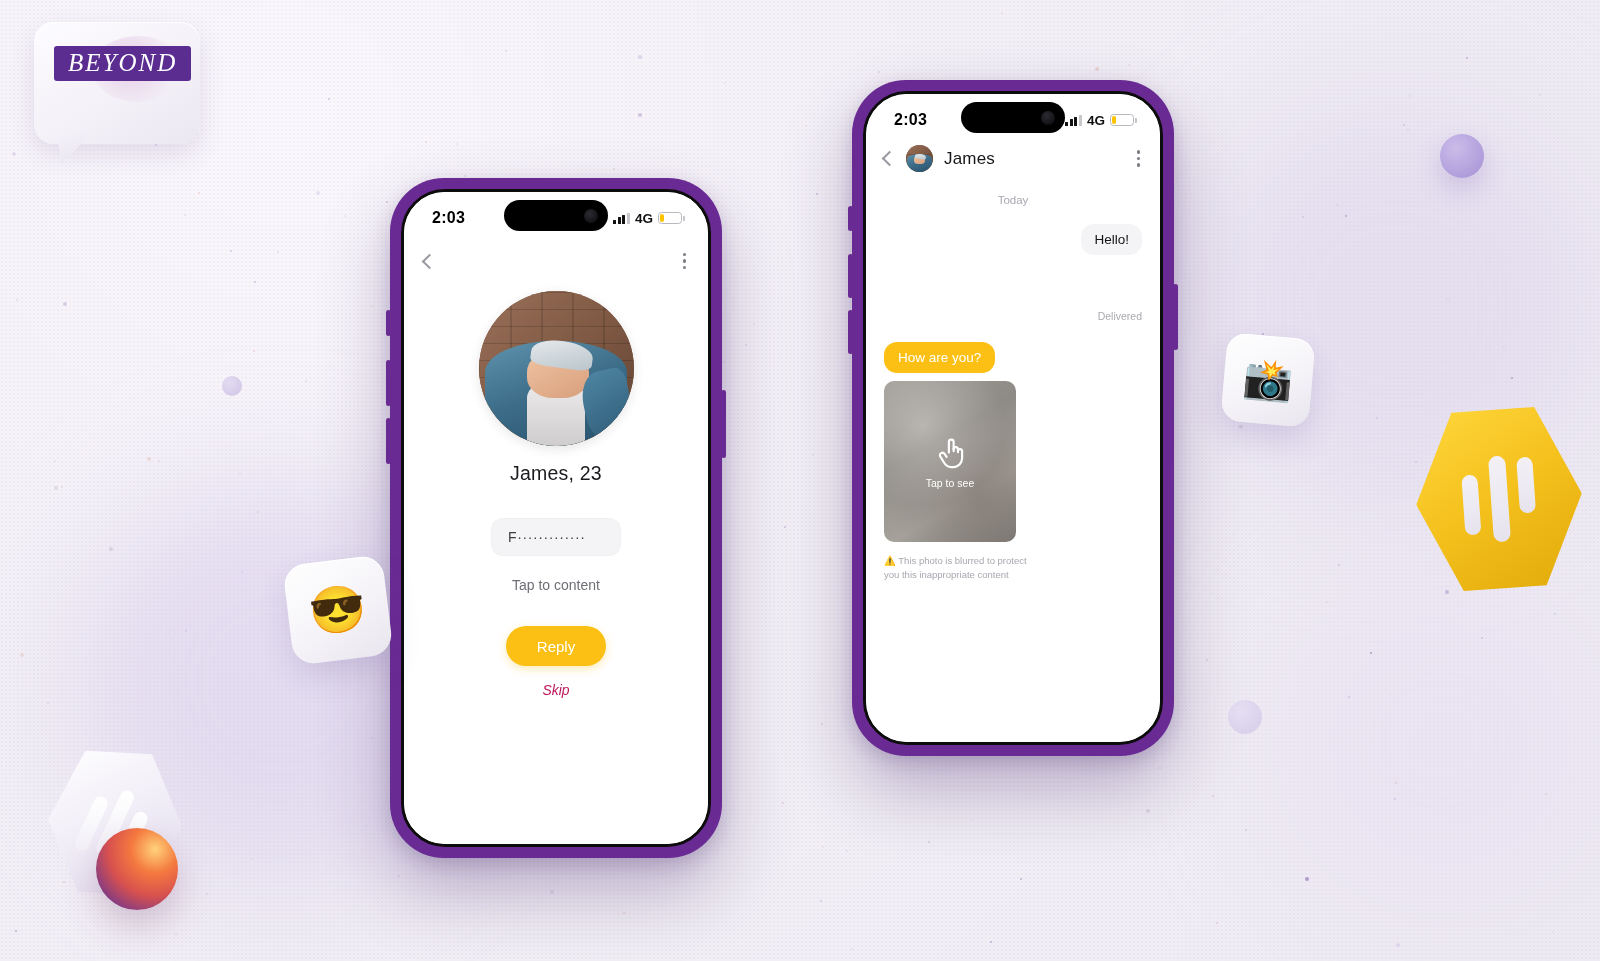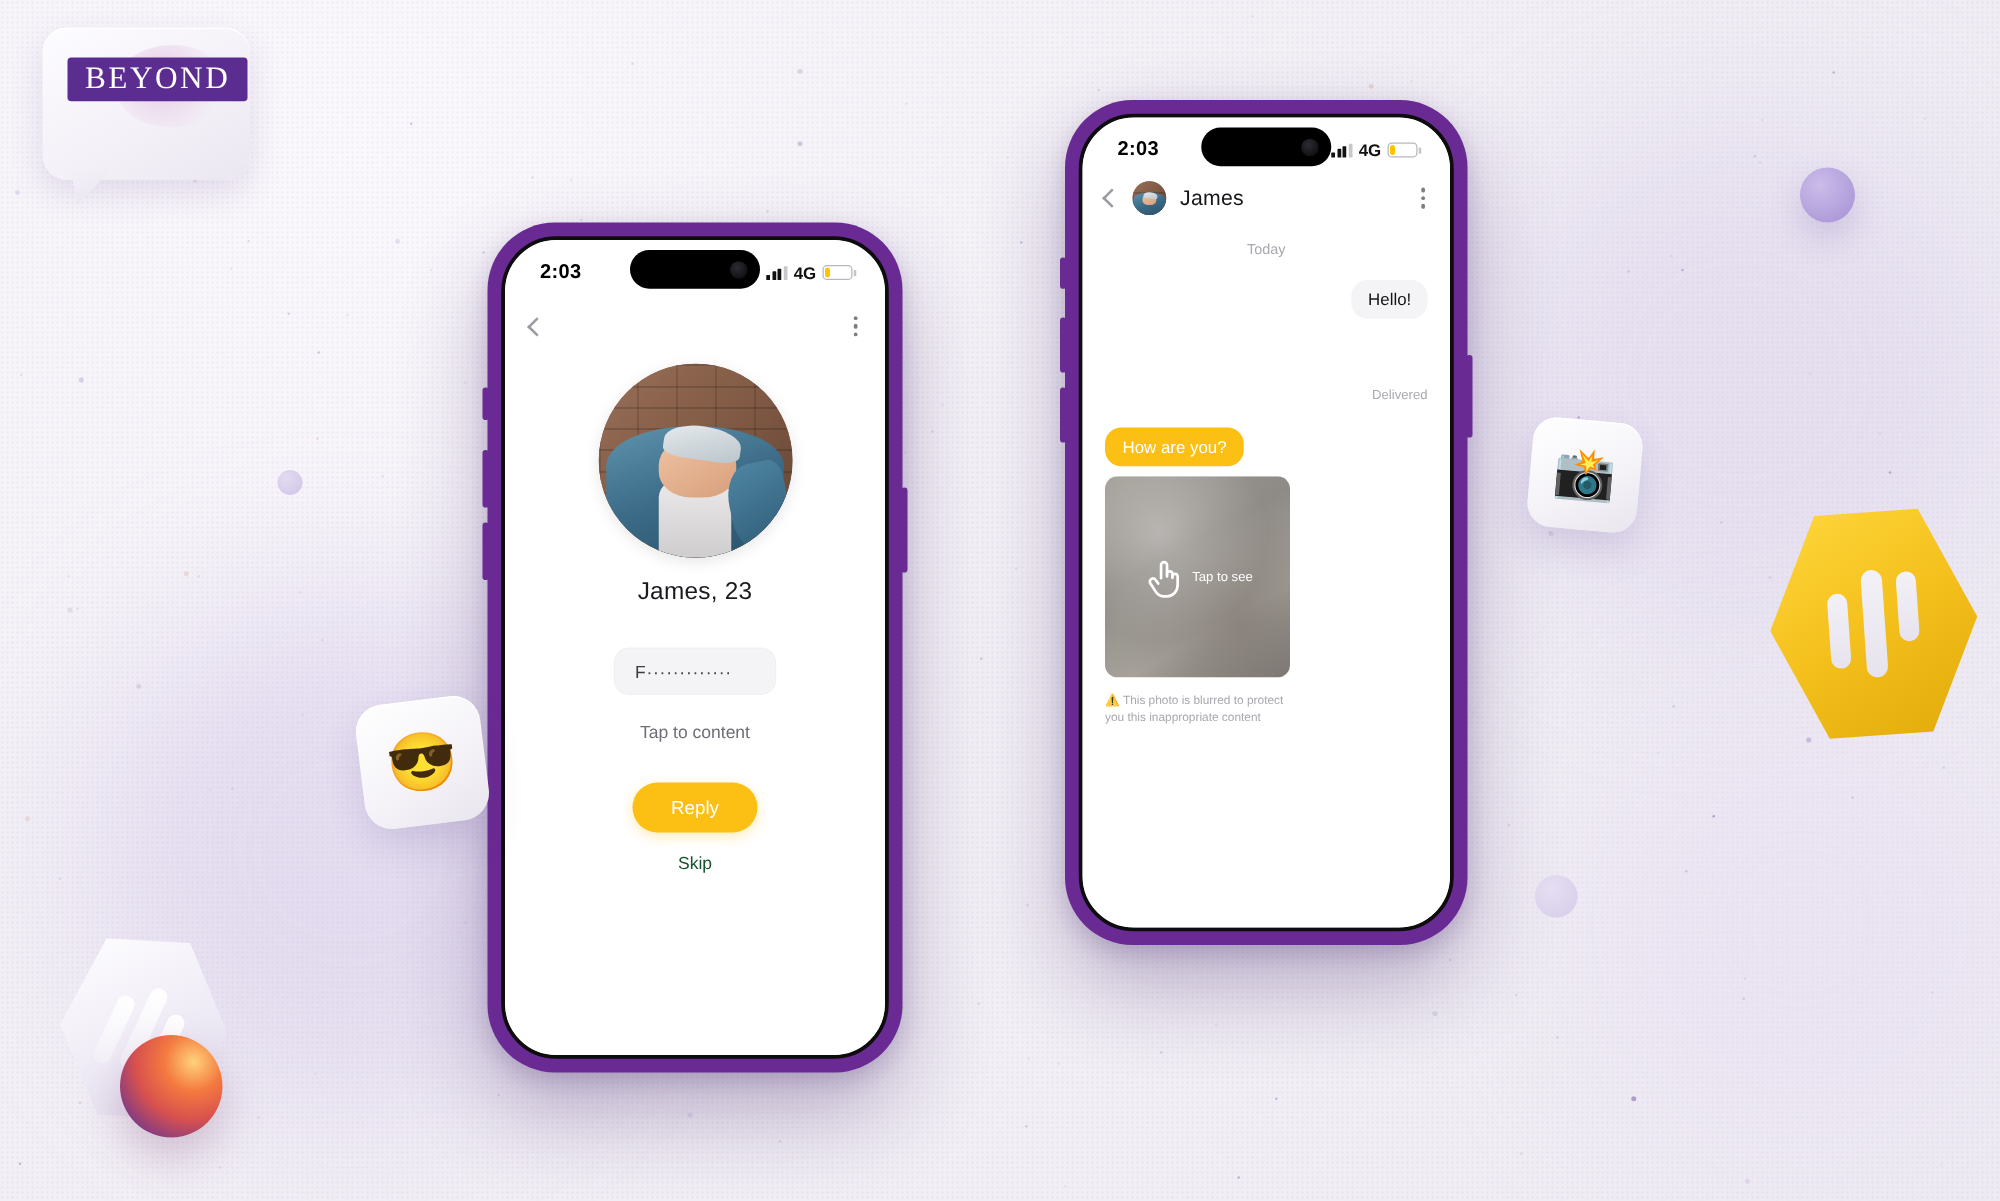--- a/index.html
+++ b/index.html
@@ -64,20 +64,21 @@
   }
   .logo-beyond {
     position: absolute; left: 20px; top: 24px;
     background: #5b2d91;
     color: #ffffff;
     font-family: "Liberation Serif", serif;
     font-size: 25px;
     letter-spacing: 2px;
     padding: 3px 14px 4px;
     border-radius: 3px;
+    font-style: italic;
   }
   .logo-script {
     position: absolute; left: 26px; top: 62px;
     color: #5b2d91;
     font-family: "DejaVu Serif", serif;
     font-style: italic;
     font-size: 27px;
     letter-spacing: .5px;
   }
 
@@ -194,21 +195,21 @@
   .warn-ic { font-size: 11px; }
 
   .reply-btn {
     display:block; width: 100px; height: 40px; margin: 33px auto 0;
     background:#fbc013; color:#ffffff; border:none; border-radius: 22px;
     font-size: 15px; font-family:"Liberation Sans", sans-serif; cursor:pointer;
     box-shadow: 0 3px 10px rgba(250,185,10,.30);
   }
   .skip-btn {
     display:block; margin: 16px auto 17px; background:none; border:none;
-    color:#14532d; font-size: 14px; font-family:"Liberation Sans", sans-serif; cursor:pointer;
+    color:#be185d; font-size: 14px; font-family:"Liberation Sans", sans-serif; cursor:pointer;font-style:italic;
   }
 
   
   .nav-2 {
     display:flex; align-items:center; gap: 11px;
     padding: 4px 20px 9px 18px; height: 42px;
   }
   .avatar-sm {
     width: 27px; height: 27px; border-radius:50%; overflow:hidden; position:relative; flex:0 0 auto;
     background: linear-gradient(160deg,#8b6a55,#6e5141);
@@ -223,28 +224,28 @@
     background:#f4f4f6; color:#141418; font-size: 13.5px;
     padding: 8px 13px; border-radius: 13px;
   }
   .delivered { font-size: 10.5px; color:#a9a9b1; margin-top: 7px; }
   .bubble-in {
     background:#fbc013; color:#ffffff; font-size: 13.5px;
     padding: 8px 14px; border-radius: 13px;
   }
 
   .photo-blur {
-    margin-top: 8px; width: 148px; height: 161px; border-radius: 10px;
+    margin-top: 8px; width: 132px; height: 161px; border-radius: 10px;
     position: relative; overflow: hidden;
     background:
       radial-gradient(circle at 30% 28%, rgba(255,255,255,.35), transparent 55%),
       radial-gradient(circle at 72% 72%, rgba(120,110,105,.55), transparent 60%),
       linear-gradient(150deg,#9d9992 0%, #8e8a85 38%, #a6a29b 70%, #7e7a76 100%);
     filter: blur(.4px);
-    display:flex; flex-direction:row; align-items:center; justify-content:center; gap: 8px;
+    display:flex; flex-direction:column; align-items:center; justify-content:center; gap: 8px;
     cursor:pointer;
   }
   .tap-icon { width: 32px; height: 34px; }
   .tap-label { font-size: 10.5px; color:#ffffff; }
 
   .warn-2 {
     margin-top: 12px; width: 150px;
     font-size: 9.5px; color:#a7a7af; line-height: 1.5;
   }
 

